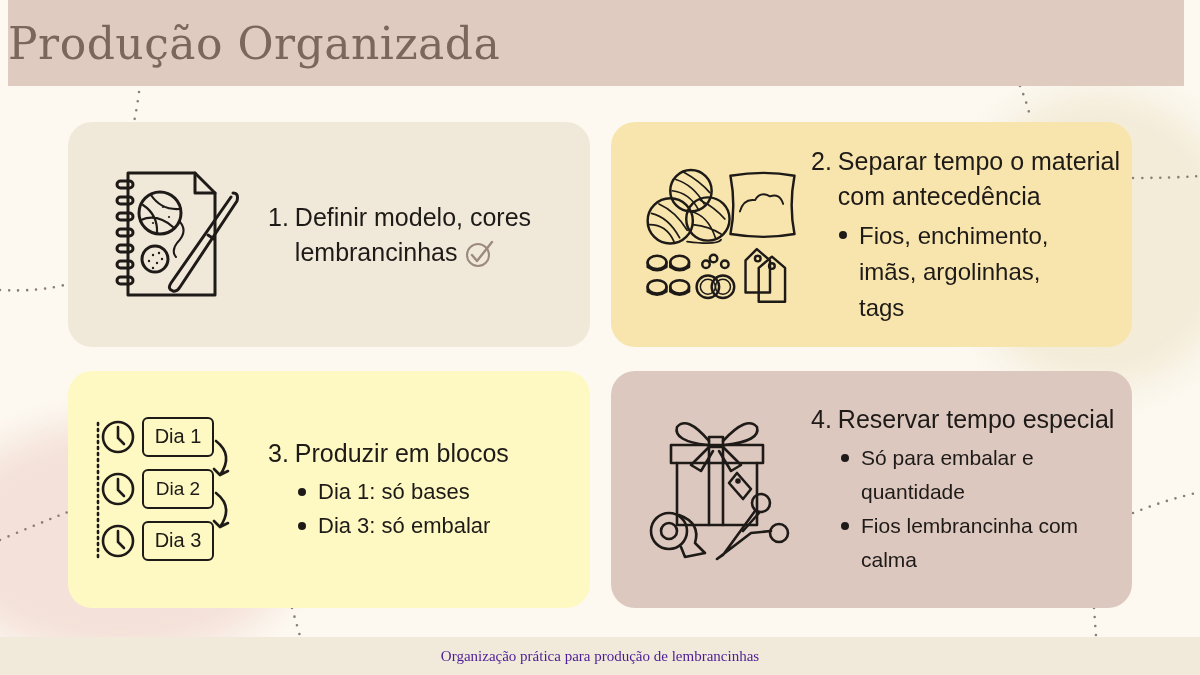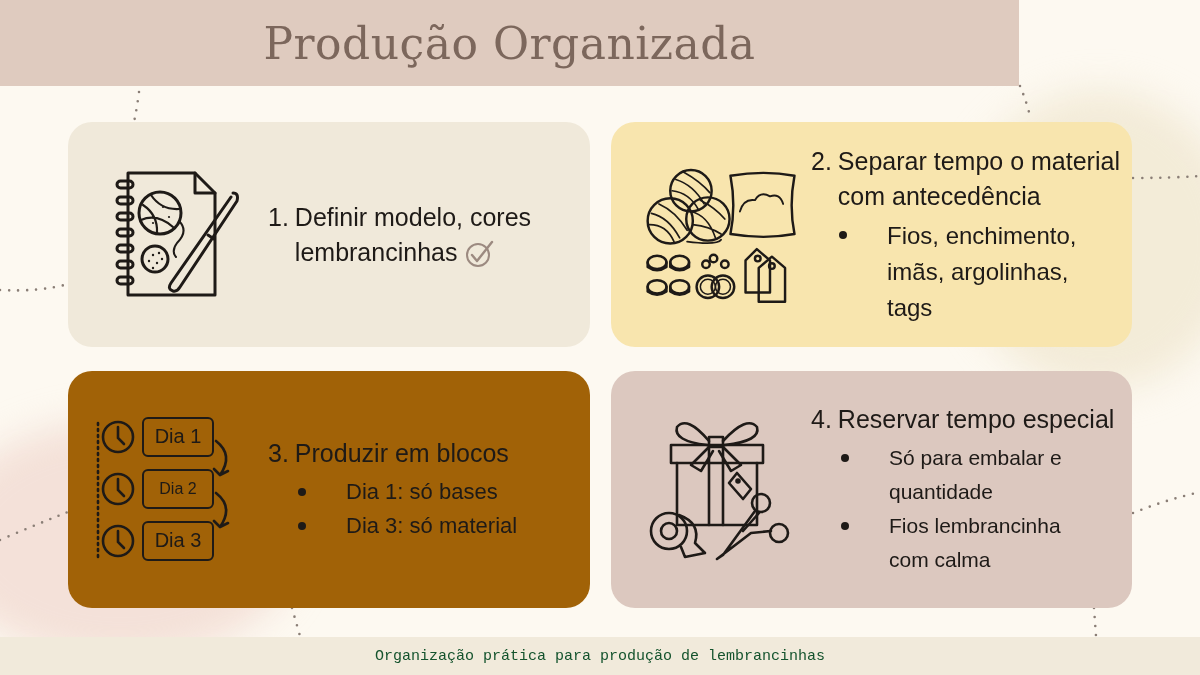--- a/index.html
+++ b/index.html
@@ -9,55 +9,55 @@
     background: #fdf9f1;
     font-family: "Liberation Sans", "DejaVu Sans", sans-serif;
     color: #1e1a17;
   }
   .watercolor {
     position: absolute; border-radius: 50%; filter: blur(18px); pointer-events: none;
   }
   .wc-left { left: -60px; top: 420px; width: 360px; height: 240px; background: rgba(236, 205, 196, 0.55); }
   .wc-right { right: -40px; top: 90px; width: 280px; height: 300px; background: rgba(236, 226, 200, 0.6); }
   .header {
-    position: absolute; left: 0; top: 0; width: 1019px; height: 86px;
+    position: absolute; left: 8px; top: 0; width: 1176px; height: 86px;
     background: #dfcbbf;
-    display: flex; align-items: center; justify-content: center;
+    display: flex; align-items: center; 
   }
   .header h1 {
     font-family: "DejaVu Serif", "Liberation Serif", serif;
     font-weight: normal; font-size: 44px; color: #7c675c; letter-spacing: 0.5px;
   }
   .footer {
     position: absolute; left: 0; top: 637px; width: 1200px; height: 38px;
     background: #f1eadb;
     display: flex; align-items: center; justify-content: center;
   }
-  .footer span { font-family: Liberation Mono, monospace; font-size: 15px; color: #14532d; }
+  .footer span { font-family: Liberation Serif, serif; font-size: 15px; color: #4c1d95; }
   .dots { position: absolute; pointer-events: none; }
   .card {
     position: absolute; border-radius: 24px;
     display: flex; align-items: center;
   }
   .card .icon-wrap { flex: 0 0 auto; display: flex; align-items: center; justify-content: center; }
   .card .text { flex: 1; }
   .c1 { left: 68px; top: 122px; width: 522px; height: 225px; background: #f0e9da; }
   .c2 { left: 611px; top: 122px; width: 521px; height: 225px; background: #f8e5ae; }
-  .c3 { left: 68px; top: 371px; width: 522px; height: 237px; background: #a16207; }
+  .c3 { left: 68px; top: 371px; width: 522px; height: 237px; background: #fef9c3; }
   .c4 { left: 611px; top: 371px; width: 521px; height: 237px; background: #dcc8bf; }
   .title-line {
     font-family: "Liberation Sans", sans-serif;
     font-size: 25px; line-height: 35px; color: #1e1a17;
     display: flex;
   }
   .num { flex: 0 0 auto; margin-right: 6px; }
   .ttl { flex: 1; }
   .bullets { list-style: none; margin-top: 4px; }
   .bullets li {
-    font-size: 22px; line-height: 34px; display: flex; color: #1e1a17; gap: 28px;
+    font-size: 22px; line-height: 34px; display: flex; color: #1e1a17;
   }
   .bullets li .dot {
     flex: 0 0 auto; width: 8px; height: 8px; background: #1e1a17; border-radius: 50%;
     margin: 13px 12px 0 0;
   }
   .check { display: inline-block; vertical-align: middle; margin-left: 8px; }
 </style>
 </head>
 <body>
 
@@ -190,37 +190,37 @@
             <path d="M24 12 V23 L30 29"></path>
           <circle cx="24" cy="74" r="15"></circle>
             <path d="M24 64 V75 L30 81"></path>
           <circle cx="24" cy="126" r="15"></circle>
             <path d="M24 116 V127 L30 133"></path>
         </g>
         <path d="M122 26 Q140 40 126 60 M126 60 L120 54 M126 60 L134 56"></path>
         <path d="M122 78 Q140 92 126 112 M126 112 L120 106 M126 112 L134 108"></path>
       </svg>
       <div style="position:absolute;left:48px;top:2px;width:72px;height:40px;border:2.8px solid #1e1a17;border-radius:6px;display:flex;align-items:center;justify-content:center;font-size:20px;font-family:'Liberation Sans',sans-serif">Dia 1</div>
-      <div style="position:absolute;left:48px;top:54px;width:72px;height:40px;border:2.8px solid #1e1a17;border-radius:6px;display:flex;align-items:center;justify-content:center;font-size:16px;font-family:'Liberation Sans',sans-serif">Dia 2</div>
+      <div style="position:absolute;left:48px;top:54px;width:72px;height:40px;border:2.8px solid #1e1a17;border-radius:6px;display:flex;align-items:center;justify-content:center;font-size:19px;font-family:'Liberation Sans',sans-serif">Dia 2</div>
       <div style="position:absolute;left:48px;top:106px;width:72px;height:40px;border:2.8px solid #1e1a17;border-radius:6px;display:flex;align-items:center;justify-content:center;font-size:20px;font-family:'Liberation Sans',sans-serif">Dia 3</div>
     </div>
   </div>
   <div class="text">
     <div class="title-line">
       <span class="num">3.</span>
       <span class="ttl">Produzir em blocos</span>
     </div>
     <ul class="bullets" style="padding-left:30px">
       <li>
           <span class="dot"></span>
           <span>Dia 1: só bases</span>
         </li>
       <li>
           <span class="dot"></span>
-          <span>Dia 3: só material</span>
+          <span>Dia 3: só embalar</span>
         </li>
     </ul>
   </div>
 </div>
 
 <div class="card c4">
   <div class="icon-wrap" style="width:200px;padding-left:22px">
     <svg width="150" height="150" viewBox="0 0 150 150" fill="none" stroke="#1e1a17" stroke-width="2.6" stroke-linejoin="round" stroke-linecap="round">
       <rect x="24" y="30" width="92" height="18"></rect>
       <path d="M30 48 V110 H110 V48"></path>

